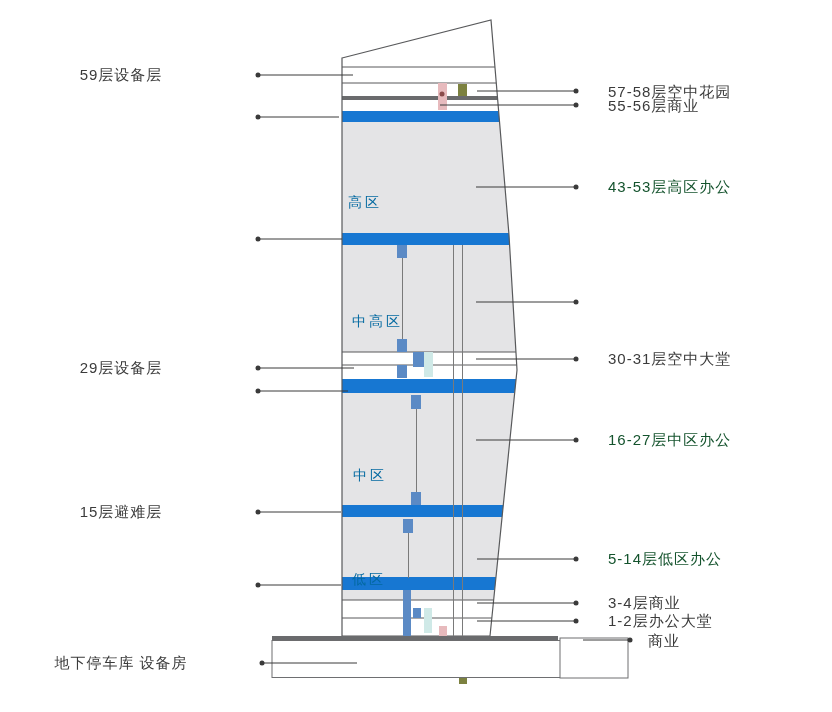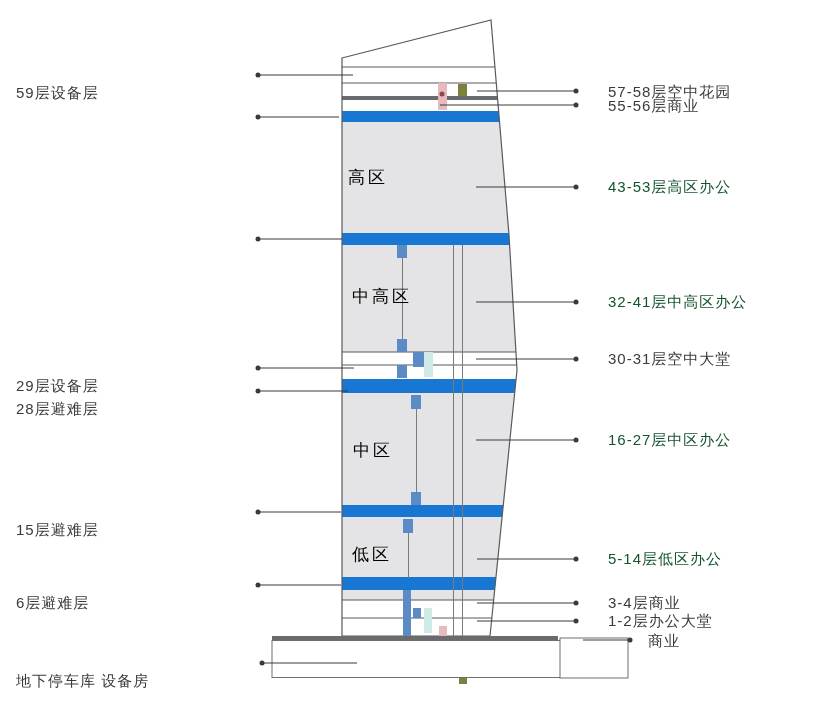--- a/index.html
+++ b/index.html
@@ -5,26 +5,26 @@
   html,body { margin:0; padding:0; background:#ffffff; }
   .canvas {
     position:relative; width:832px; height:712px; background:#ffffff;
     font-family:"Liberation Sans","DejaVu Sans",sans-serif; overflow:hidden;
   }
   .diagram-svg { position:absolute; left:0; top:0; }
   .lbl {
     position:absolute; font-size:15px; line-height:18px; color:#3b3b3b;
     letter-spacing:1px; white-space:nowrap;
   }
-  .lbl.left { left:16px; width:210px; text-align:left;margin-top:18px; }
+  .lbl.left { left:16px; width:210px; text-align:center; }
   .lbl.right { left:608px; }
   .lbl.blue { color:#14532d; }
   .zone {
-    position:absolute; font-size:17px; line-height:22px; color:#000000;
-    letter-spacing:3px; white-space:nowrap;
+    position:absolute; font-size:14px; line-height:22px; color:#0369a1;
+    letter-spacing:3px; white-space:nowrap;margin-top:24px;
   }
 </style>
 </head>
 <body>
 
 <div class="canvas">
 
   <svg class="diagram-svg" width="832" height="712" viewBox="0 0 832 712">
 
     <defs>
@@ -143,29 +143,26 @@
       <circle cx="576" cy="440" r="2.5"></circle>
       <circle cx="576" cy="559" r="2.5"></circle>
       <circle cx="576" cy="603" r="2.5"></circle>
       <circle cx="576" cy="621" r="2.5"></circle>
       <circle cx="630" cy="640" r="2.5"></circle>
     </g>
   </svg>
 
   <div class="lbl left" style="top:66px">59层设备层</div>
   <div class="lbl left" style="top:359px">29层设备层</div>
-  <div class="lbl left" style="top:382px">28层避难层</div>
   <div class="lbl left" style="top:503px">15层避难层</div>
-  <div class="lbl left" style="top:576px">6层避难层</div>
   <div class="lbl left" style="top:654px">地下停车库 设备房</div>
 
   <div class="lbl right" style="top:83px">57-58层空中花园</div>
   <div class="lbl right" style="top:97px">55-56层商业</div>
   <div class="lbl right blue" style="top:178px">43-53层高区办公</div>
-  <div class="lbl right blue" style="top:293px">32-41层中高区办公</div>
   <div class="lbl right" style="top:350px">30-31层空中大堂</div>
   <div class="lbl right blue" style="top:431px">16-27层中区办公</div>
   <div class="lbl right blue" style="top:550px">5-14层低区办公</div>
   <div class="lbl right" style="top:594px">3-4层商业</div>
   <div class="lbl right" style="top:612px">1-2层办公大堂</div>
   <div class="lbl" style="top:632px; left:648px">商业</div>
 
   <div class="zone" style="left:348px; top:167px">高区</div>
   <div class="zone" style="left:352px; top:286px">中高区</div>
   <div class="zone" style="left:353px; top:440px">中区</div>

